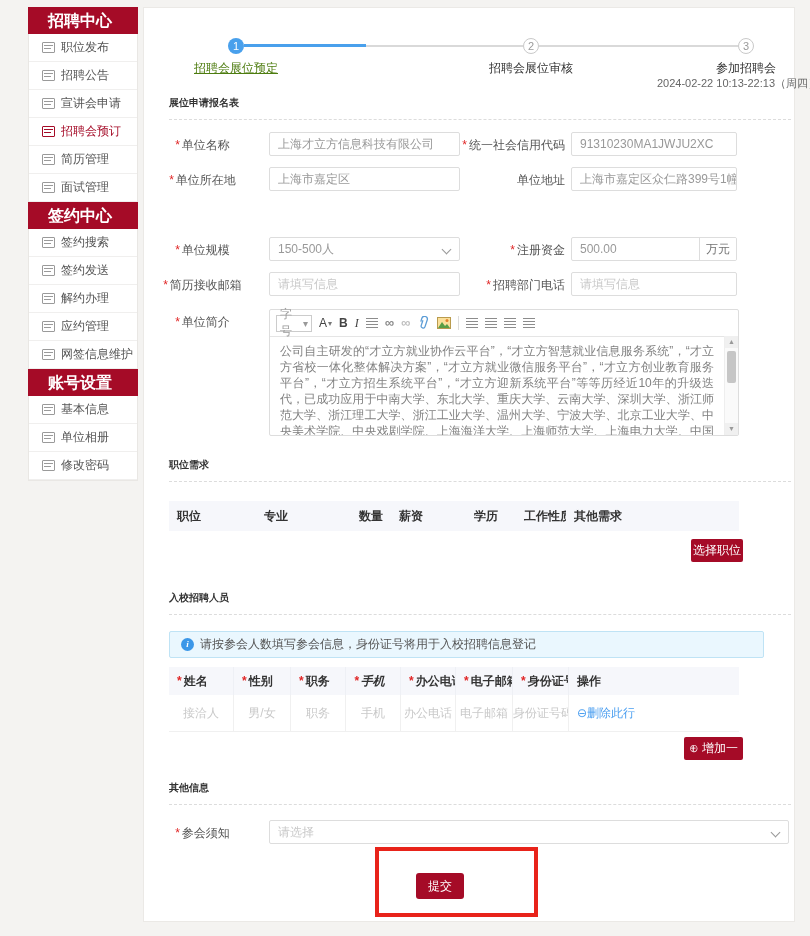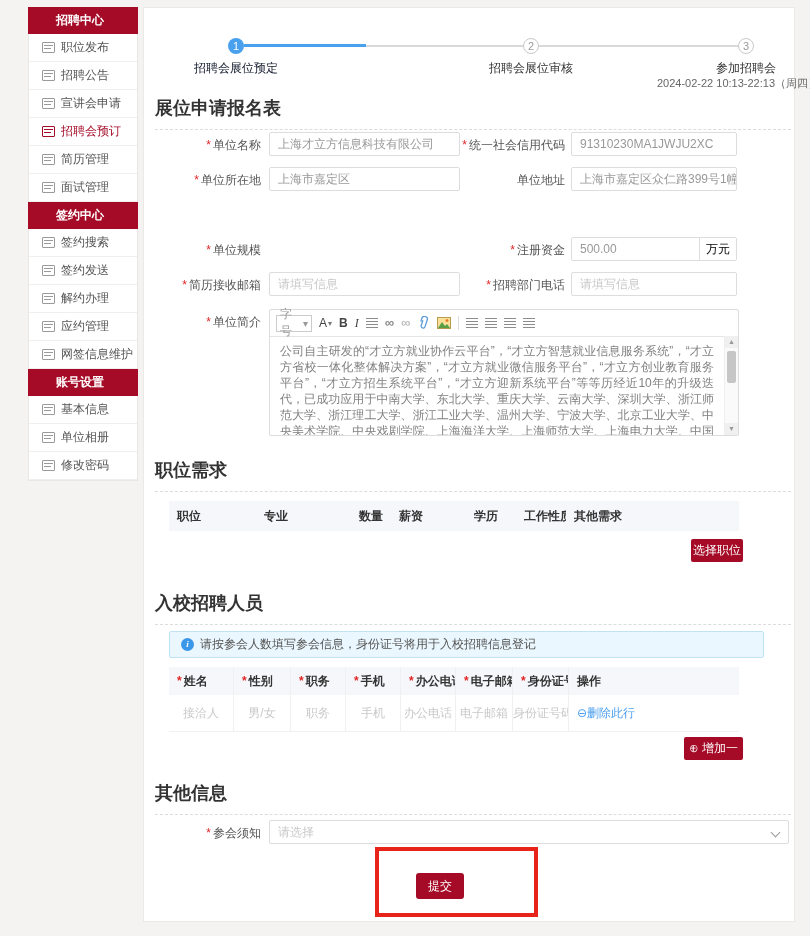--- a/index.html
+++ b/index.html
@@ -4,55 +4,55 @@
 <style>
   html,body{margin:0;padding:0;}
   body{
     width:810px;height:936px;position:relative;overflow:hidden;
     background:#f4f3f1;
     font-family:"Liberation Sans","DejaVu Sans",sans-serif;
     -webkit-font-smoothing:antialiased;
   }
   
   .sidebar{position:absolute;left:28px;top:7px;width:110px;background:#fff;border:1px solid #e9e7e4;border-top:none;box-sizing:border-box;}
-  .sb-h{height:27px;line-height:27px;background:#a50b27;color:#fff;font-size:12px;font-weight:bold;padding-left:28px;margin:0 -1px;}
+  .sb-h{height:27px;line-height:27px;background:#a50b27;color:#fff;font-size:16px;font-weight:bold;padding-left:20px;margin:0 -1px;}
   .sb-i{height:27px;display:flex;align-items:center;gap:6px;padding-left:13px;border-bottom:1px solid #f0efee;background:#fff;color:#555;font-size:12px;cursor:pointer;}
   .sb-i.active{color:#a50b27;}
   .doc-icon{width:11px;height:9px;border:1px solid currentColor;color:#9a9a9a;position:relative;flex:0 0 auto;border-radius:1px;}
   .doc-icon::before{content:"";position:absolute;left:1px;right:1px;top:2px;border-top:1px solid currentColor;}
   .doc-icon::after{content:"";position:absolute;left:1px;right:3px;top:5px;border-top:1px solid currentColor;}
   .sb-i.active .doc-icon{color:#a50b27;}
   
   .main{position:absolute;left:143px;top:7px;width:652px;height:915px;background:#fff;border:1px solid #ebe9e6;box-sizing:border-box;}
   
   .step-line{position:absolute;height:2px;background:#d9d9d9;top:37px;}
   .step-line.blue{height:3px;background:#49a0ec;top:36px;}
   .step-circle{position:absolute;top:30px;width:16px;height:16px;border-radius:50%;box-sizing:border-box;
     font-size:11px;text-align:center;line-height:16px;}
   .step-circle.on{background:#49a0ec;color:#fff;}
   .step-circle.off{background:#fff;border:1px solid #c9c9c9;color:#9a9a9a;line-height:14px;}
   .step-lbl{position:absolute;top:52px;font-size:12px;color:#333;text-align:center;}
-  .step-lbl.on{color:#0f172a;}
+  .step-lbl.on{color:#4d7c0f;text-decoration:underline;}
   .step-sub{position:absolute;top:68px;font-size:11px;color:#666;text-align:center;}
   
-  .sec-title{position:absolute;left:11px;right:3px;font-size:18px;font-weight:bold;color:#333;
+  .sec-title{position:absolute;left:25px;right:3px;font-size:10px;font-weight:bold;color:#333;
     border-bottom:1px dashed #dcdcdc;padding-bottom:9px;}
   .lbl{position:absolute;font-size:12px;color:#555;text-align:right;top:5px;white-space:nowrap;}
   .req{color:#e02626;margin-right:2px;}
   .frow{position:absolute;left:0;width:652px;height:26px;}
-  .lbl-l{left:0;width:117px;}
+  .lbl-l{left:0;width:117px;text-align:center;}
   .lbl-r{left:300px;width:121px;}
   .inp{position:absolute;height:24px;border:1px solid #ddd;border-radius:2px;box-sizing:border-box;
     background:#fff;font-size:12px;line-height:22px;padding:0 8px;white-space:nowrap;overflow:hidden;}
   .inp .val{color:#999;}
   .inp .ph{color:#c9c9c9;}
   .inp-l{left:125px;width:191px;}
   .inp-r{left:427px;width:166px;}
   .chev{position:absolute;right:9px;top:8px;width:6px;height:6px;border-right:1px solid #999;border-bottom:1px solid #999;transform:rotate(45deg);}
-  .unit{position:absolute;right:0;top:0;bottom:0;width:36px;border-left:1px solid #ddd;background:#fff;color:#000000;text-align:center;line-height:22px;}
+  .unit{position:absolute;right:0;top:0;bottom:0;width:36px;border-left:1px solid #ddd;background:#fff;color:#737373;text-align:center;line-height:22px;}
   
   .editor{position:absolute;left:125px;top:301px;width:470px;height:127px;border:1px solid #ddd;border-radius:2px;box-sizing:border-box;background:#fff;}
   .toolbar{height:26px;border-bottom:1px solid #e5e5e5;display:flex;align-items:center;padding:0 6px;gap:7px;}
   .tb{font-size:12px;color:#444;cursor:pointer;display:inline-flex;align-items:center;gap:1px;}
   .tb small{font-size:8px;color:#777;}
   .fontsel{width:36px;height:17px;border:1px solid #ccc;font-size:12px;color:#999;display:inline-flex;align-items:center;justify-content:space-between;padding:0 3px;box-sizing:border-box;}
   .tb.b{font-weight:bold;}
   .tb.i{font-style:italic;font-family:"Liberation Serif","DejaVu Serif",serif;}
   .tsep{width:1px;height:14px;background:#ddd;}
   .al{width:12px;height:10px;background:repeating-linear-gradient(#8c8c8c 0 1px,transparent 1px 3px);cursor:pointer;}
@@ -177,20 +177,21 @@
   <div class="frow" style="top:159px;">
     <div class="lbl lbl-l"><span class="req">*</span><span>单位所在地</span></div>
     <div class="inp inp-l"><span class="val">上海市嘉定区</span></div>
     <div class="lbl lbl-r"><span>单位地址</span></div>
     <div class="inp inp-r"><span class="val">上海市嘉定区众仁路399号1幢12层B区J246...</span></div>
   </div>
 
 
   <div class="frow" style="top:229px;">
     <div class="lbl lbl-l"><span class="req">*</span><span>单位规模</span></div>
+    <div class="inp inp-l"><span class="val">150-500人</span><span class="chev"></span></div>
     <div class="lbl lbl-r"><span class="req">*</span><span>注册资金</span></div>
     <div class="inp inp-r"><span class="val">500.00</span><span class="unit">万元</span></div>
   </div>
 
   <div class="frow" style="top:264px;">
     <div class="lbl lbl-l"><span class="req">*</span><span>简历接收邮箱</span></div>
     <div class="inp inp-l"><span class="ph">请填写信息</span></div>
     <div class="lbl lbl-r"><span class="req">*</span><span>招聘部门电话</span></div>
     <div class="inp inp-r"><span class="ph">请填写信息</span></div>
   </div>
@@ -249,21 +250,21 @@
 
   <div class="sec-title" style="top:583px;">入校招聘人员</div>
   <div class="banner" style="top:623px;">
     <span class="info-ic">i</span>
     <span>请按参会人数填写参会信息，身份证号将用于入校招聘信息登记</span>
   </div>
   <div class="thead staff-head" style="top:659px;">
     <div class="th" style="width:65px;"><span class="req">*</span><span>姓名</span></div>
     <div class="th" style="width:57px;"><span class="req">*</span><span>性别</span></div>
     <div class="th" style="width:55px;"><span class="req">*</span><span>职务</span></div>
-    <div class="th" style="width:55px;"><span class="req">*</span><span>手机</span></div>
+    <div class="th" style="width:55px;font-style:italic;"><span class="req">*</span><span>手机</span></div>
     <div class="th" style="width:55px;"><span class="req">*</span><span>办公电话</span></div>
     <div class="th" style="width:57px;"><span class="req">*</span><span>电子邮箱</span></div>
     <div class="th" style="width:56px;"><span class="req">*</span><span>身份证号码</span></div>
     <div class="th" style="width:170px;"><span>操作</span></div>
   </div>
   <div class="trow" style="top:687px;">
     <div class="td" style="width:65px;">接洽人</div>
     <div class="td" style="width:57px;">男/女</div>
     <div class="td" style="width:55px;">职务</div>
     <div class="td" style="width:55px;">手机</div>

